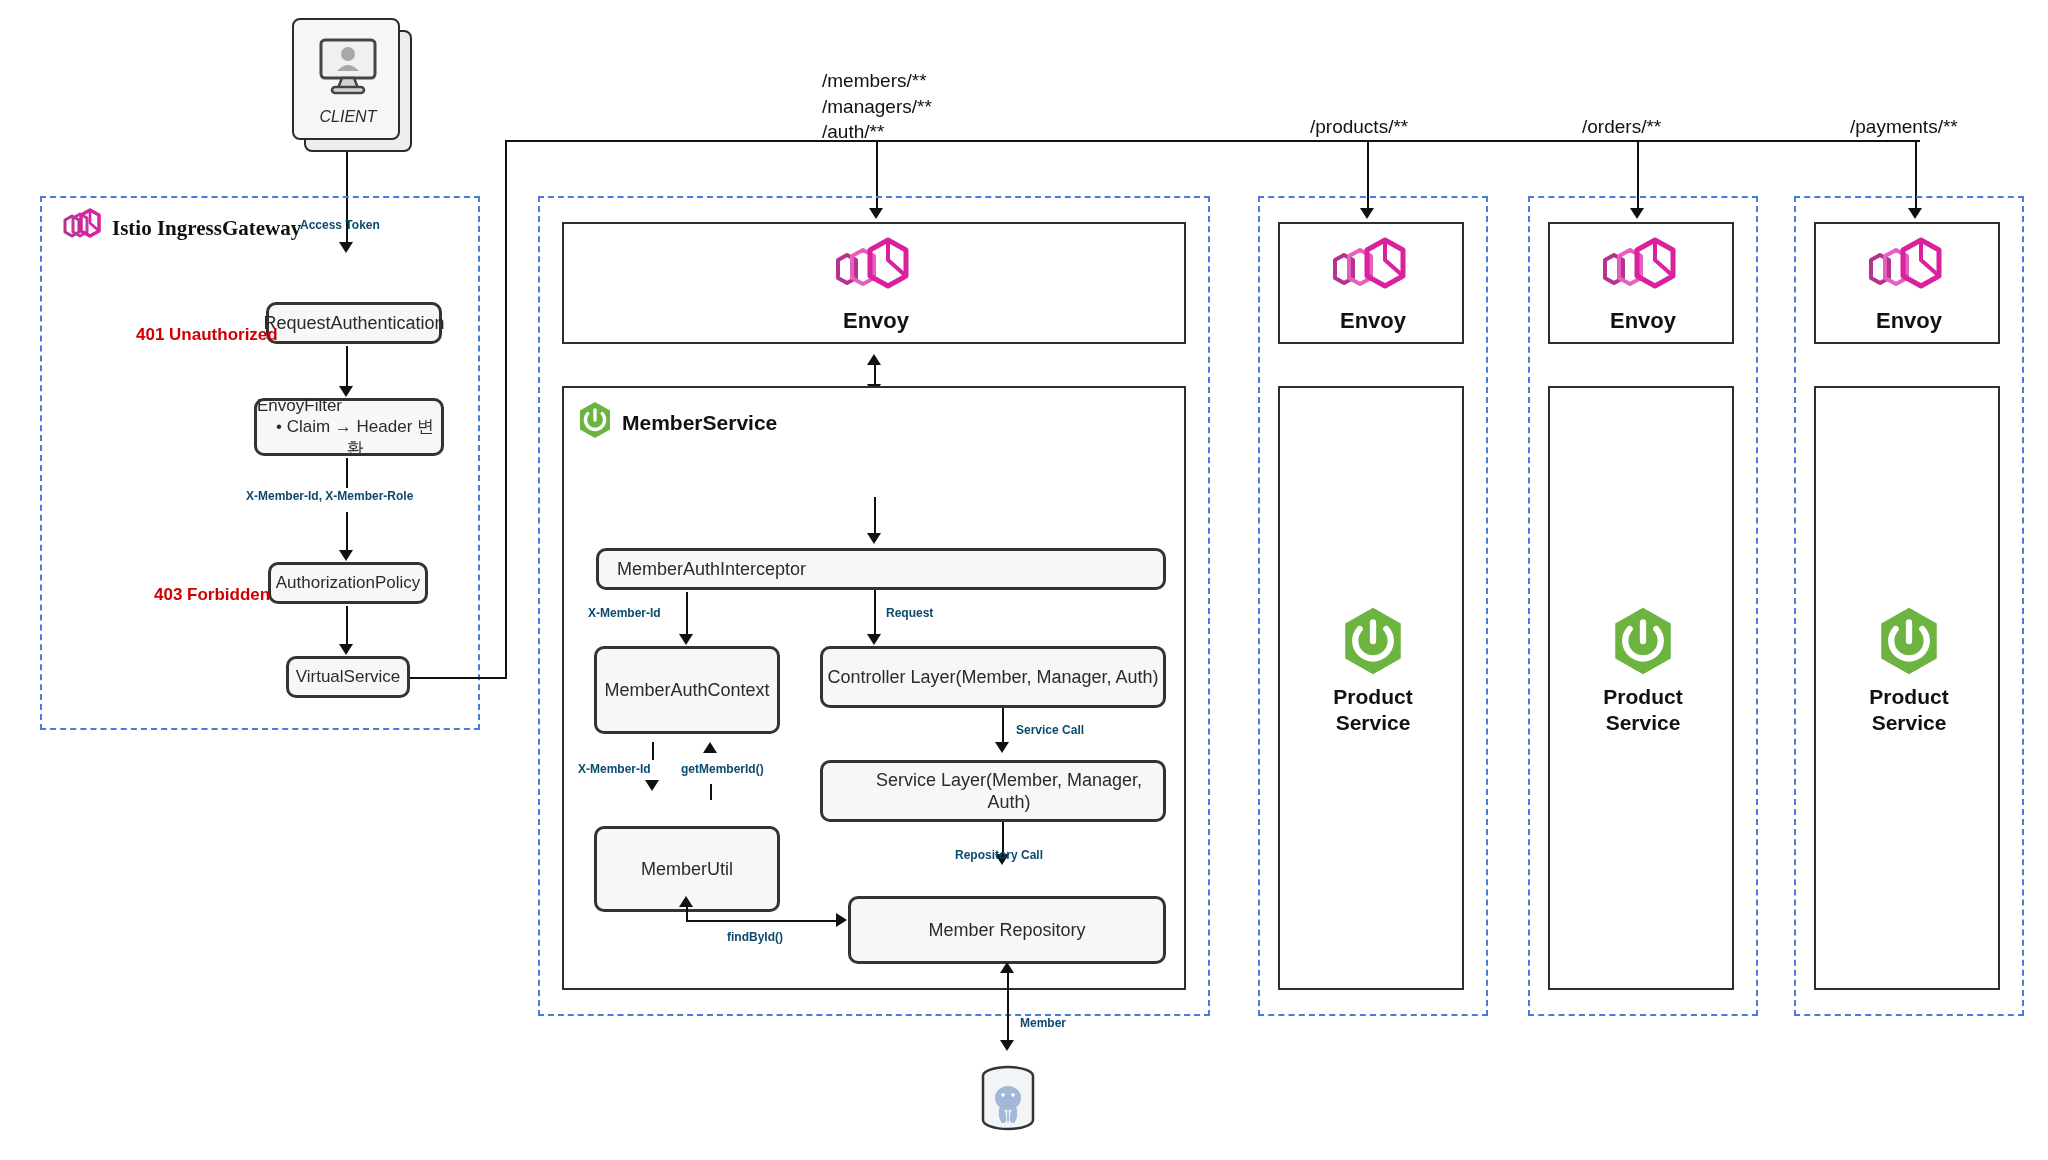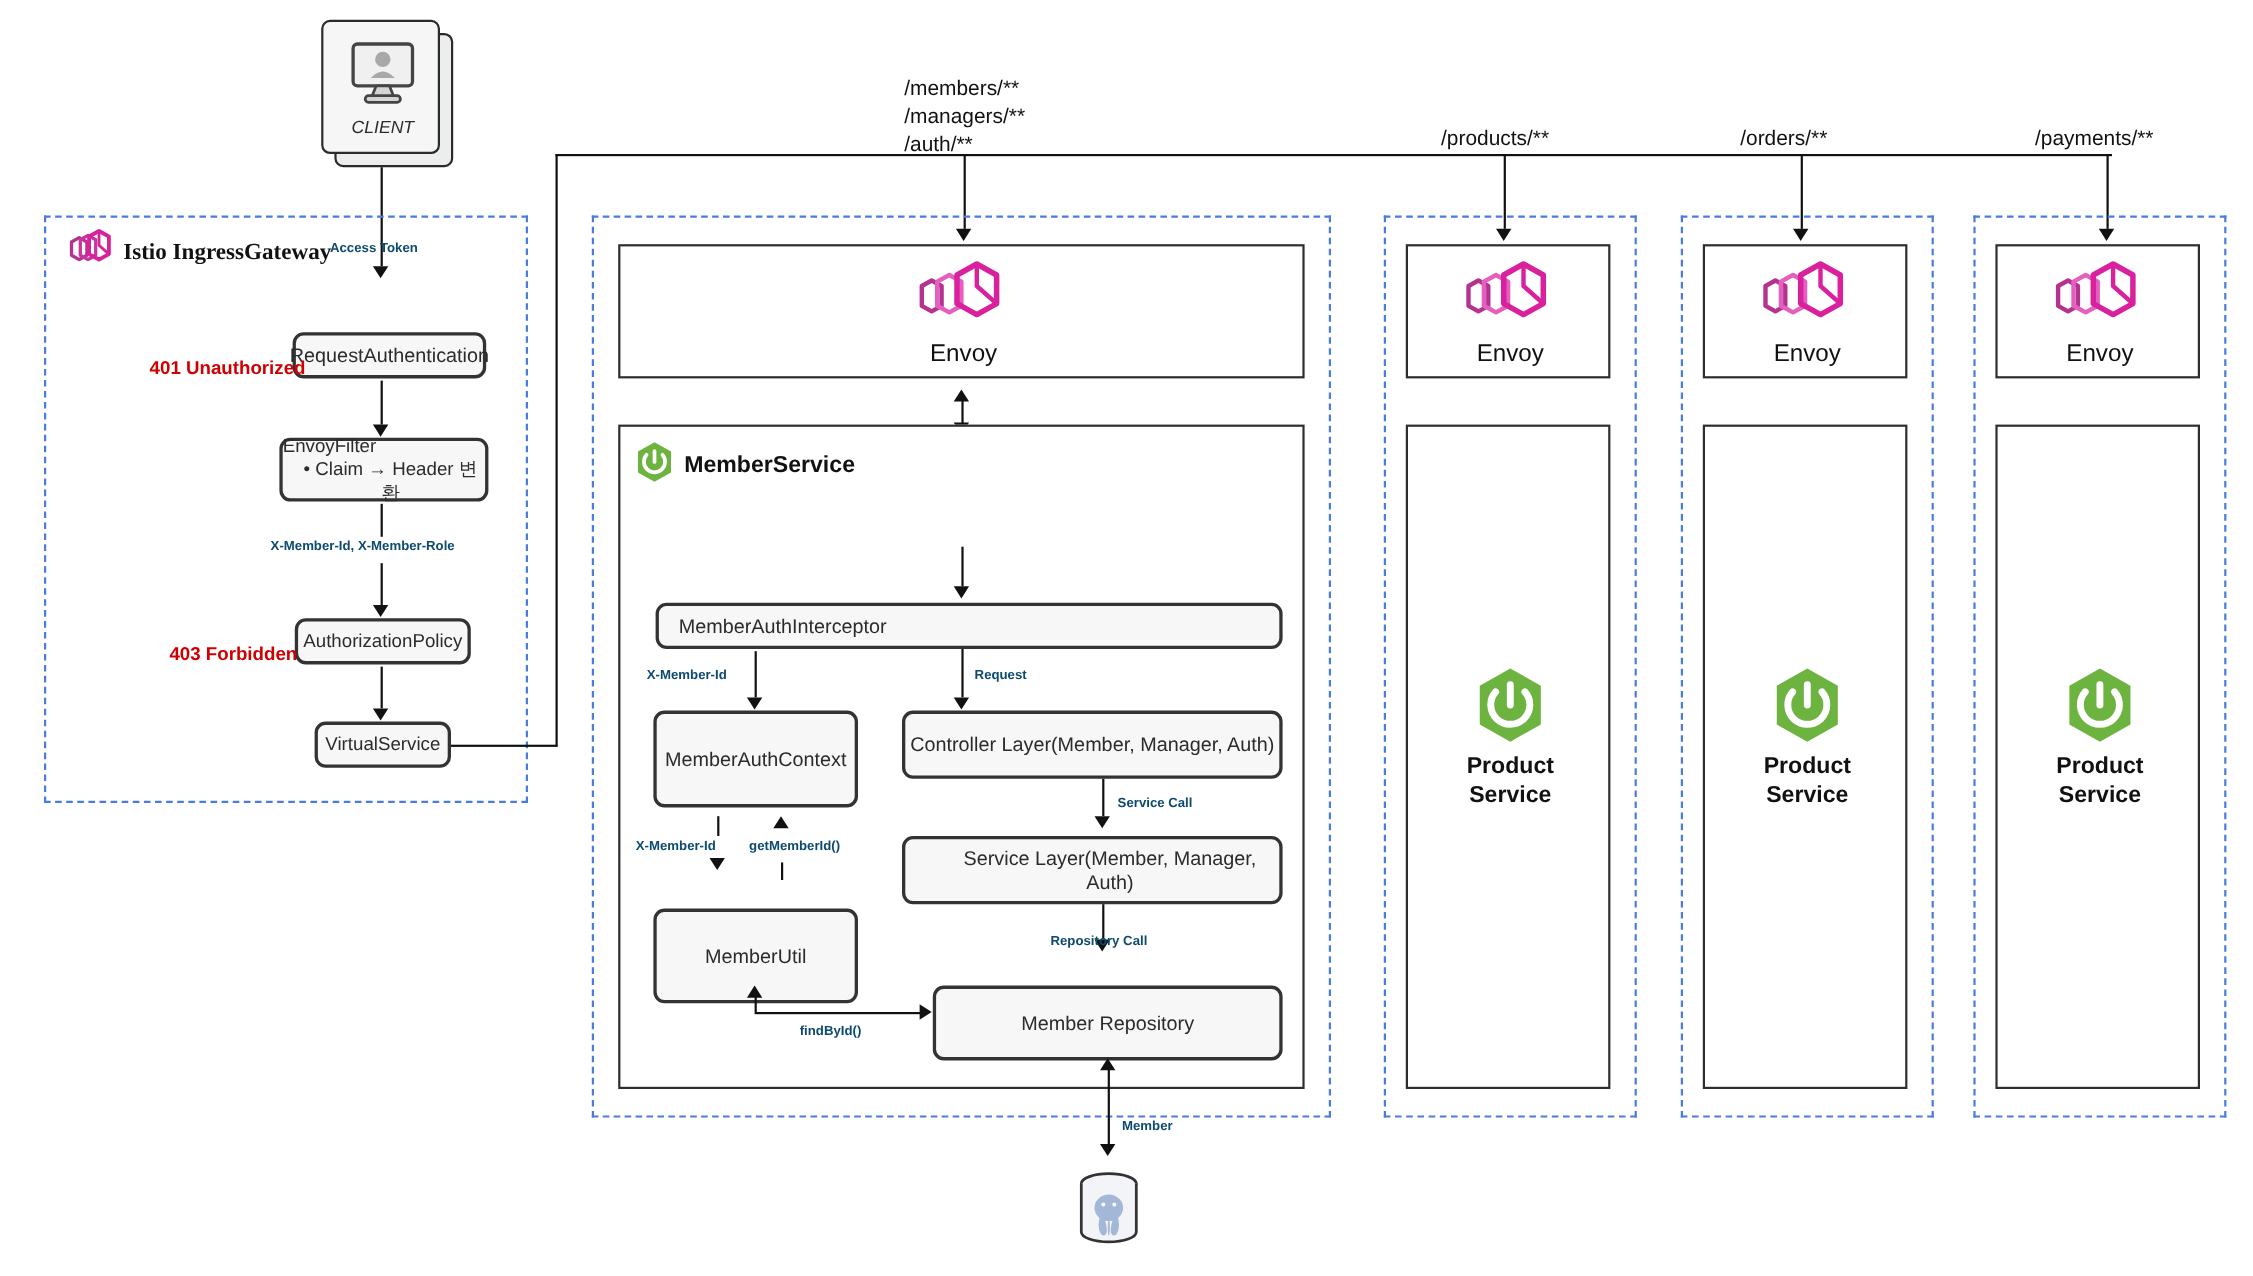--- a/index.html
+++ b/index.html
@@ -70,21 +70,21 @@
   .lbl-title {
     position: absolute;
     font-size: 21px;
     font-weight: bold;
     color: #111111;
     white-space: nowrap;
   }
   .lbl-envoy {
     position: absolute;
     font-size: 22px;
-    font-weight: normal;
+    font-weight: bold;
     color: #111111;
     white-space: nowrap;
     text-align: center;
   }
   .lbl-svc {
     position: absolute;
     font-size: 21px;
     font-weight: bold;
     color: #111111;
     text-align: center;

